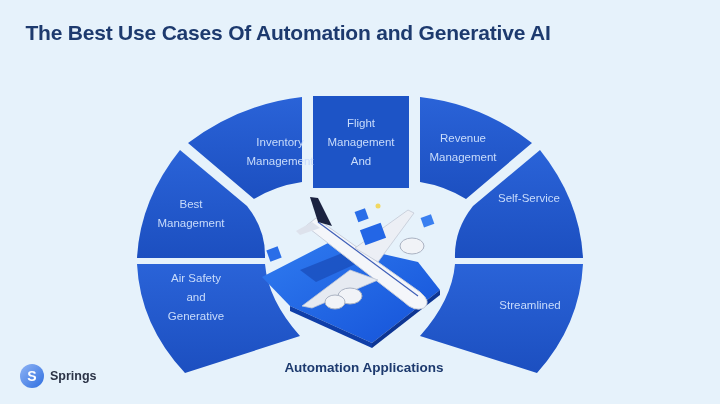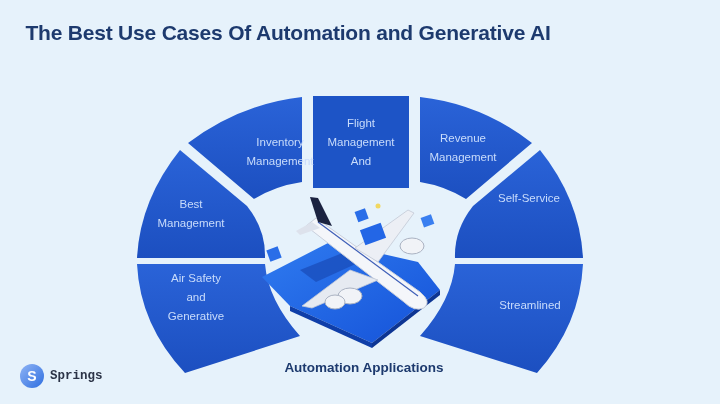--- a/index.html
+++ b/index.html
@@ -23,21 +23,21 @@
     position: absolute; left: 4px; width: 720px; top: 360px; text-align: center;
     color: #1d3a6e; font-weight: 700; font-size: 13.5px;
   }
   .brand { position: absolute; left: 20px; top: 364px; display: flex; align-items: center; gap: 6px; }
   .brand-logo {
     width: 24px; height: 24px; border-radius: 50%;
     background: linear-gradient(135deg, #8fb4f5, #2f6fe0);
     display: flex; align-items: center; justify-content: center;
     color: #fff; font-weight: 700; font-size: 14px;
   }
-  .brand-name { color: #2b3346; font-weight: 700; font-size: 12.5px; font-family: Liberation Mono, monospace; }
+  .brand-name { color: #2b3346; font-weight: 700; font-size: 12.5px; }
 </style>
 </head>
 <body>
 
 <div class="title">
   <div>The Best Use Cases Of Automation and Generative AI</div>
 </div>
 
 <svg class="diagram" width="720" height="404" viewBox="0 0 720 404">
   <defs>

